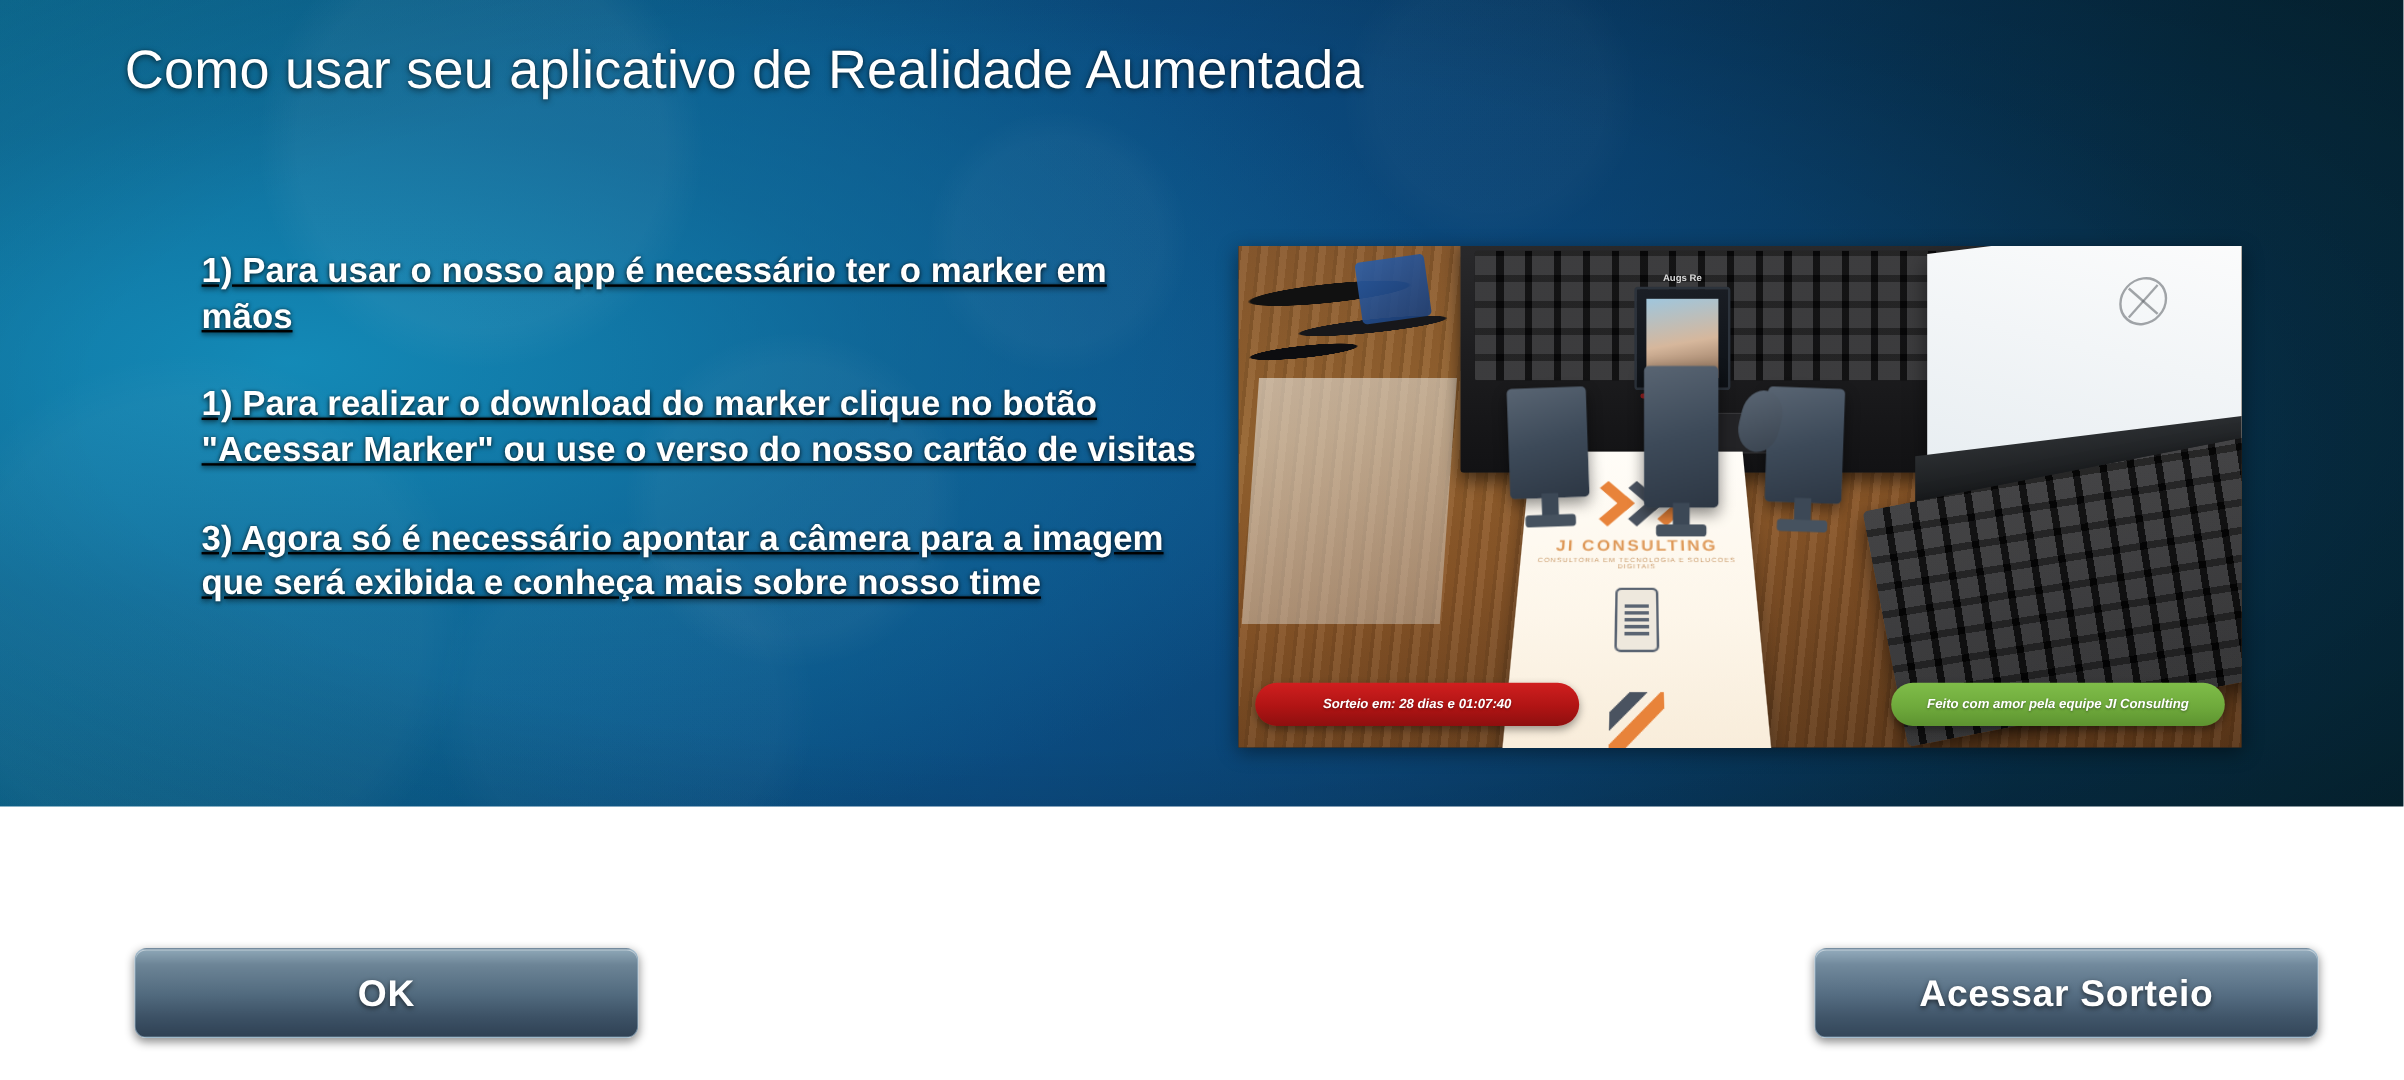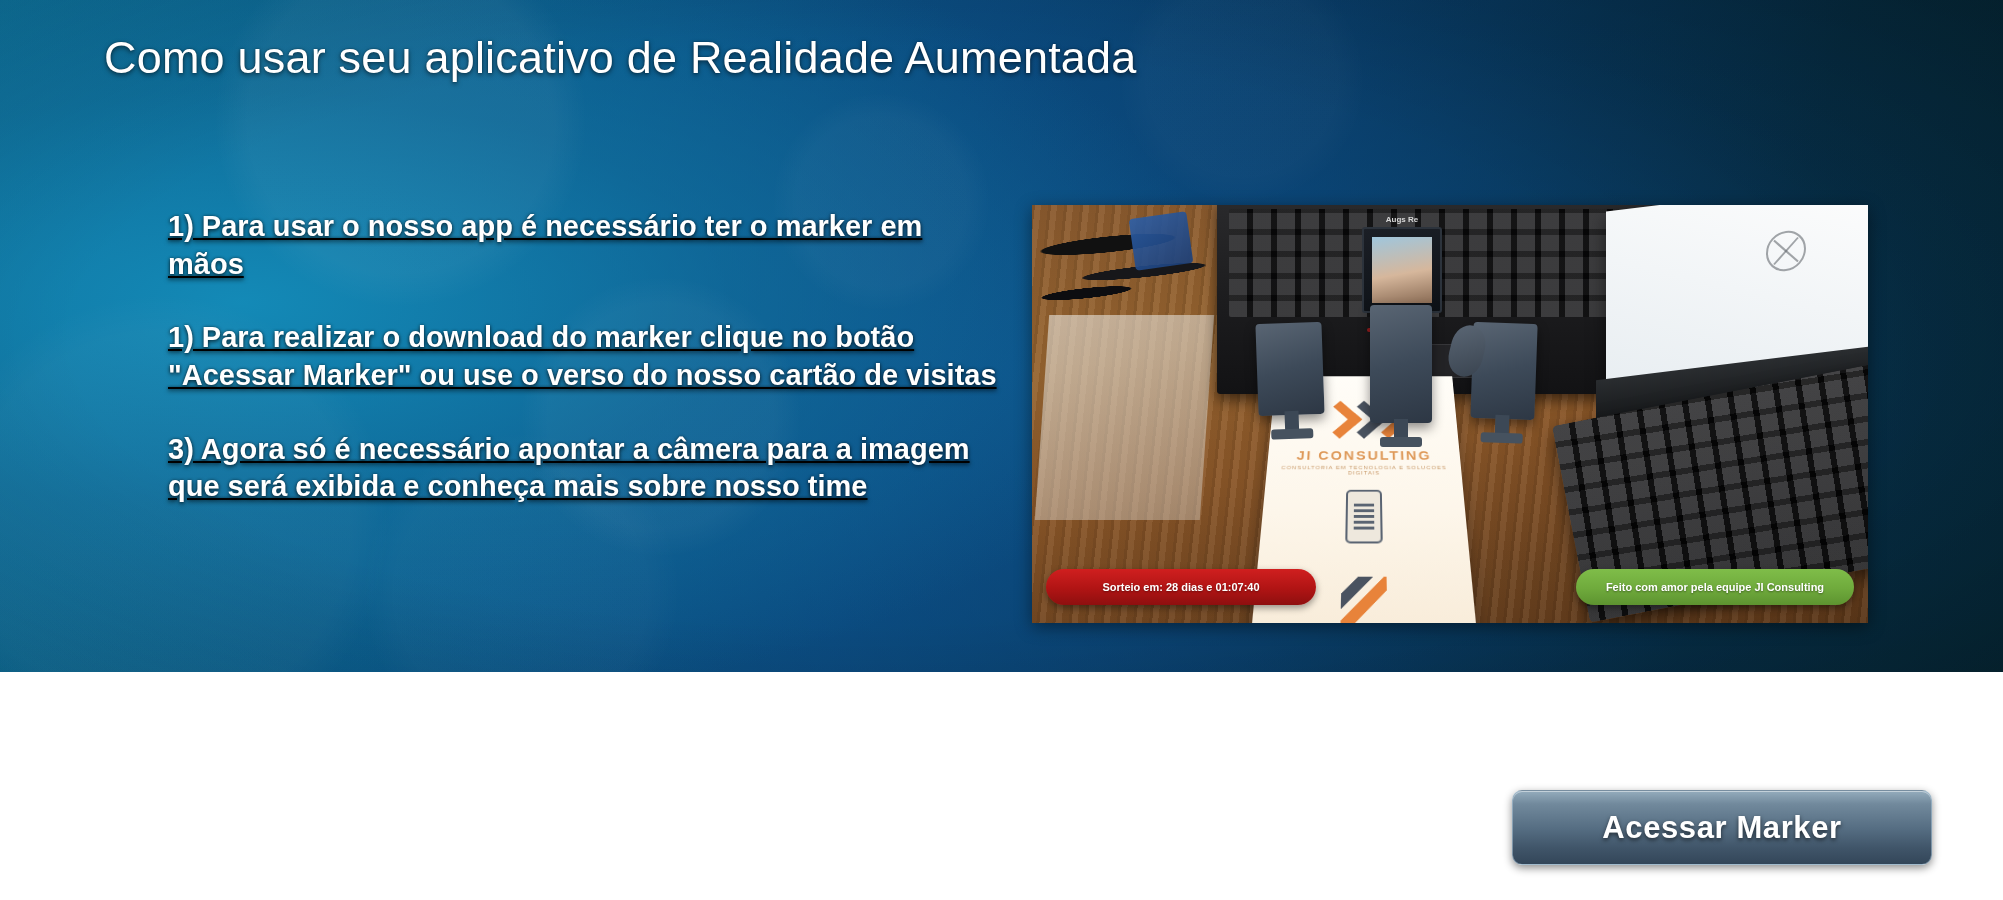--- a/index.html
+++ b/index.html
@@ -212,21 +212,21 @@
   .ar3d.f3{ left:440px; top:118px; width:64px; height:96px; transform:rotate(2deg); }
   .ar3d .stem{
     position:absolute; left:50%; bottom:-16px; transform:translateX(-50%);
     width:14px; height:20px; background:#3c4856;
   }
   .ar3d .base{
     position:absolute; left:50%; bottom:-24px; transform:translateX(-50%);
     width:42px; height:10px; background:#46525f; border-radius:3px;
   }
   .ar-pedestal{
-    position:absolute; left:330px; top:22px; width:80px; height:86px;
+    position:absolute; left:330px; top:34px; width:80px; height:86px;
     background:linear-gradient(170deg,#1b1f26,#0d1116);
     border:2px solid #2c333c; border-radius:3px;
   }
   .ar-pedestal-img{
     position:absolute; left:8px; top:8px; right:8px; bottom:8px;
     background:linear-gradient(170deg,#9fc6dd 0%,#d6b79c 55%,#8a6c55 100%);
   }
   .ar-pedestal-label{
     position:absolute; left:0; right:0; top:-14px; text-align:center;
     font-size:8px; color:#d8d8d8; font-weight:bold;
@@ -237,21 +237,21 @@
     border-radius:50% / 40%; transform:rotate(14deg);
   }
   
   .badge{
     position:absolute; bottom:18px;
     height:36px; border-radius:18px;
     display:flex; align-items:center; justify-content:center;
     font-size:11px; font-weight:bold; color:#ffffff;
     text-shadow:0 1px 2px rgba(0,0,0,0.4);
     box-shadow:0 3px 7px rgba(0,0,0,0.4);
-    white-space:nowrap; padding:0 12px;
+    white-space:nowrap; padding:0 12px;font-style:italic;
   }
   .badge.red{ left:14px; width:270px;
     background:linear-gradient(180deg,#d01f1f 0%,#b01414 55%,#8e0f0f 100%); }
   .badge.green{ right:14px; width:278px;
     background:linear-gradient(180deg,#7fbd49 0%,#6faa3c 55%,#5d9330 100%); }
 
   
   .btn{
     position:absolute;
     display:flex; align-items:center; justify-content:center;
@@ -333,15 +333,16 @@
     <div class="ar3d f3">
         <span class="stem"></span>
         <span class="base"></span>
       </div>
     <div class="ar-dish"></div>
 
     <div class="badge red">Sorteio em: 28 dias e 01:07:40</div>
     <div class="badge green">Feito com amor pela equipe JI Consulting</div>
   </div>
 
-  <div class="btn btn-marker">Acessar Marker</div>
+  <div class="btn btn-ok">OK</div>
+  <div class="btn btn-marker">Acessar Sorteio</div>
 
 </div>
 
 </body></html>

